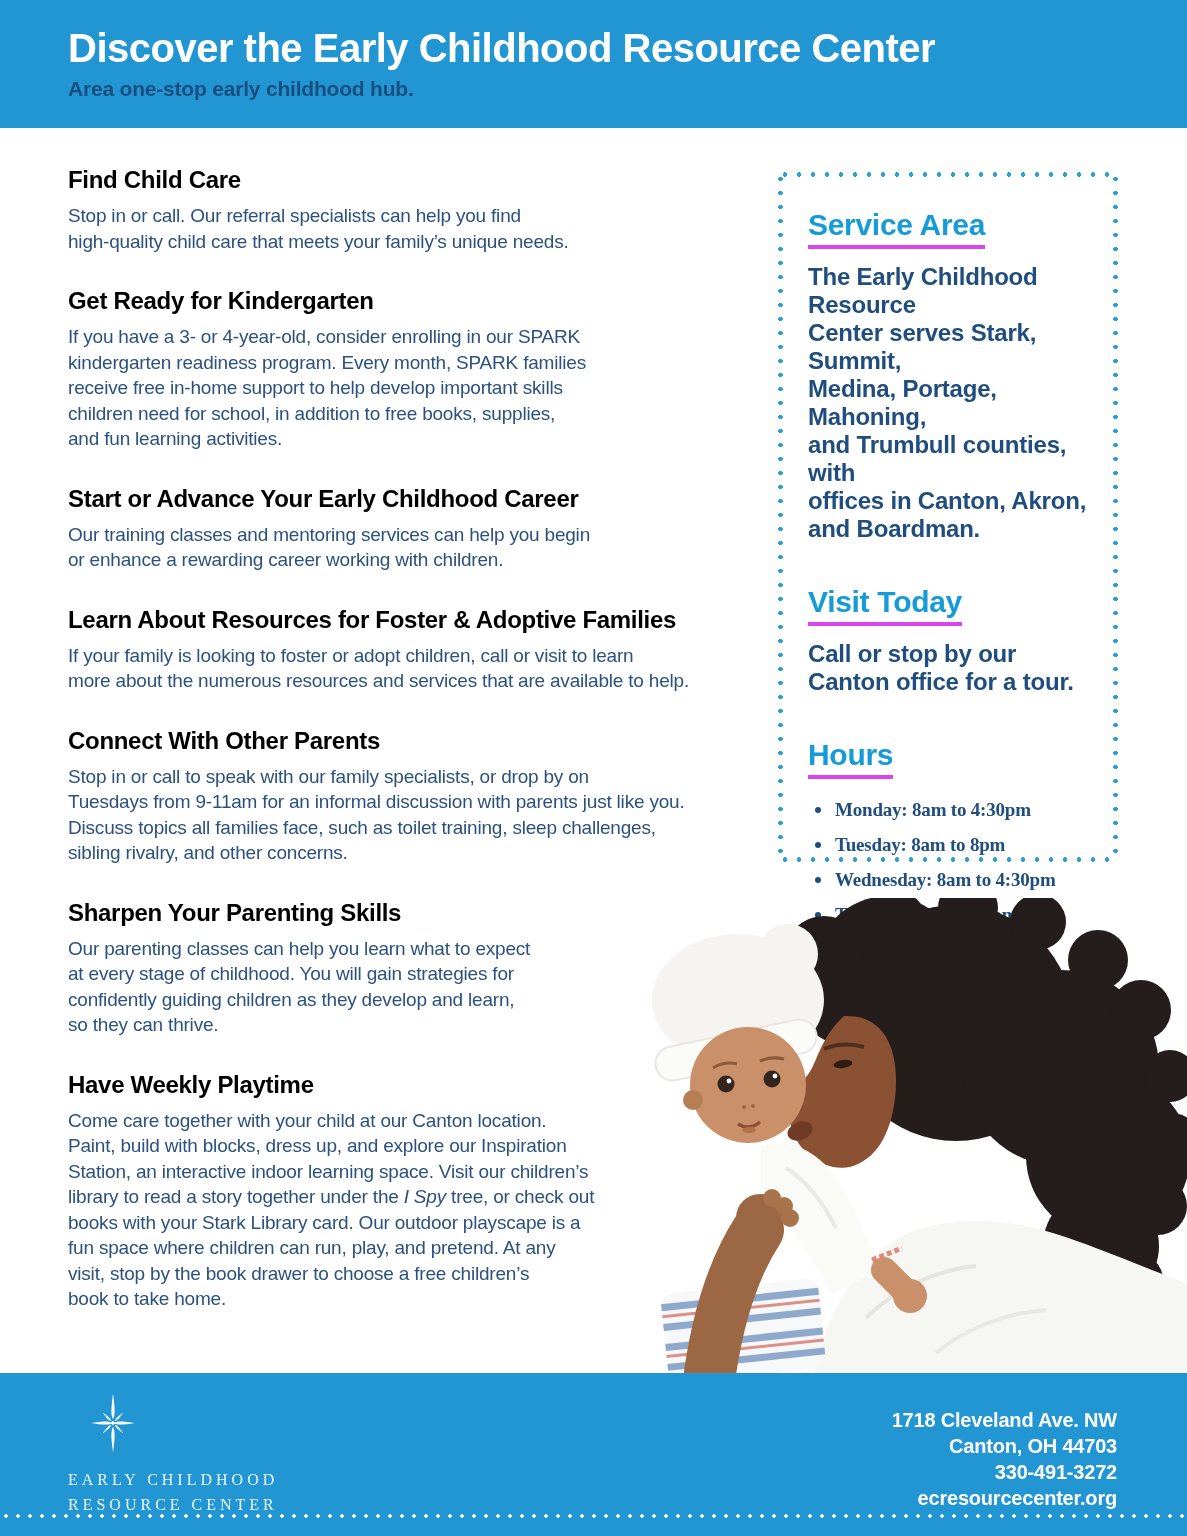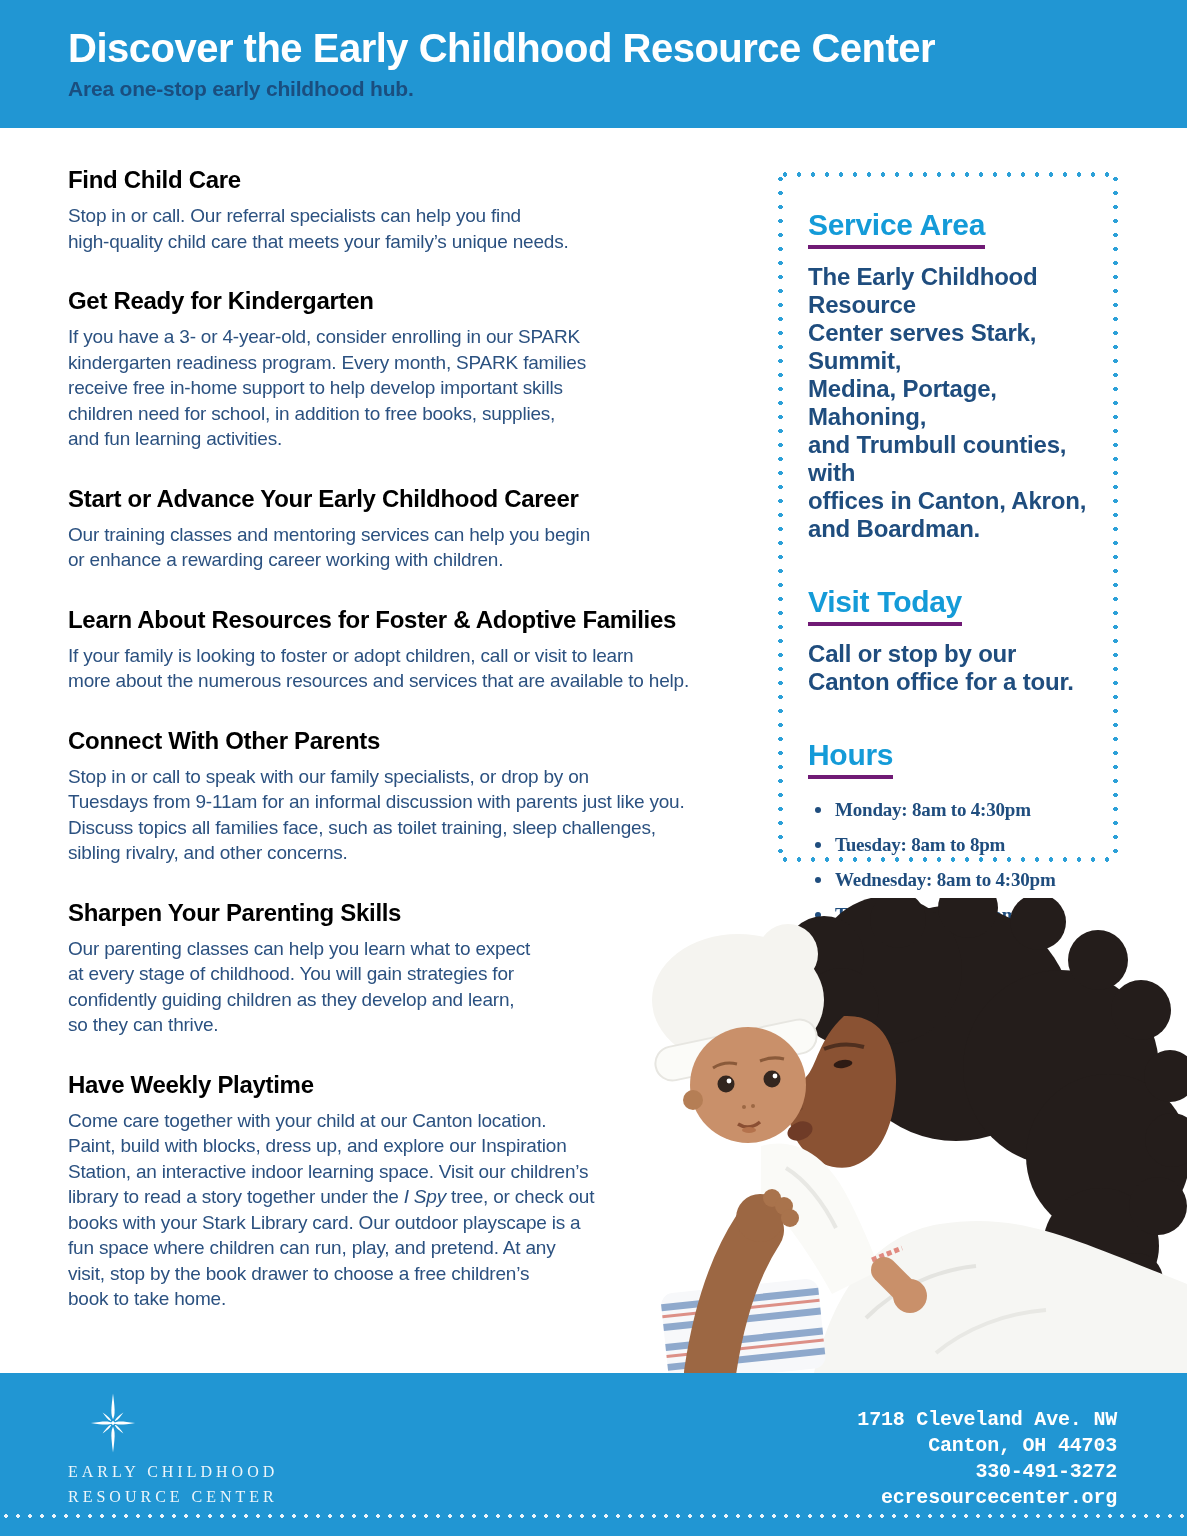--- a/index.html
+++ b/index.html
@@ -87,21 +87,21 @@
   .dot-bottom { bottom: 0; }
   .dot-left { left: 0; }
   .dot-right { right: 0; }
 
   .sidebar h2 {
     display: inline-block;
     color: #149bd8;
     font-size: 30px;
     font-weight: bold;
     letter-spacing: -0.3px;
-    border-bottom: 4px solid #701a75;
+    border-bottom: 4px solid #d946ef;
     padding-bottom: 3px;
     margin-bottom: 14px;
   }
   .sidebar p {
     color: #1f4d7e;
     font-size: 24px;
     font-weight: bold;
     line-height: 28px;
     letter-spacing: -0.2px;
     white-space: pre-line;
@@ -138,38 +138,37 @@
   
   .footer {
     position: absolute;
     left: 0; right: 0; bottom: 0;
     height: 163px;
     background: #2196d3;
   }
   .footer-logo { position: absolute; left: 68px; top: 14px; }
   .logo-star { display: block; margin-left: 18px; }
   .logo-text {
-    margin-top: 0;
+    margin-top: 8px;
     font-family: "Liberation Serif", serif;
     color: #eef6fb;
     font-size: 16px;
     letter-spacing: 4px;
     line-height: 25px;
   }
   .footer-address {
     position: absolute;
     right: 70px;
     top: 34px;
     text-align: right;
     color: #ffffff;
     font-size: 20px;
     font-weight: bold;
     line-height: 26px;
     letter-spacing: -0.2px;
-    font-family: Liberation Mono, monospace;
   }
   .footer-dots {
     position: absolute;
     left: 0; right: 0; bottom: 18px;
     height: 4px;
     background-image: radial-gradient(circle closest-side, #ffffff 90%, rgba(255,255,255,0) 100%);
     background-size: 12px 4px;
     background-repeat: repeat-x;
     opacity: 0.9;
   }

